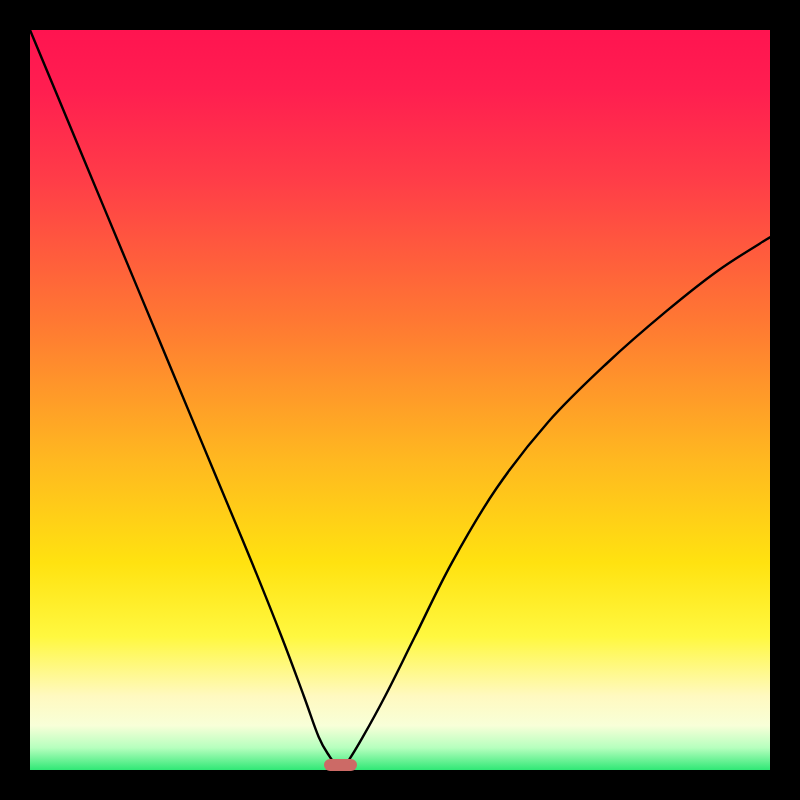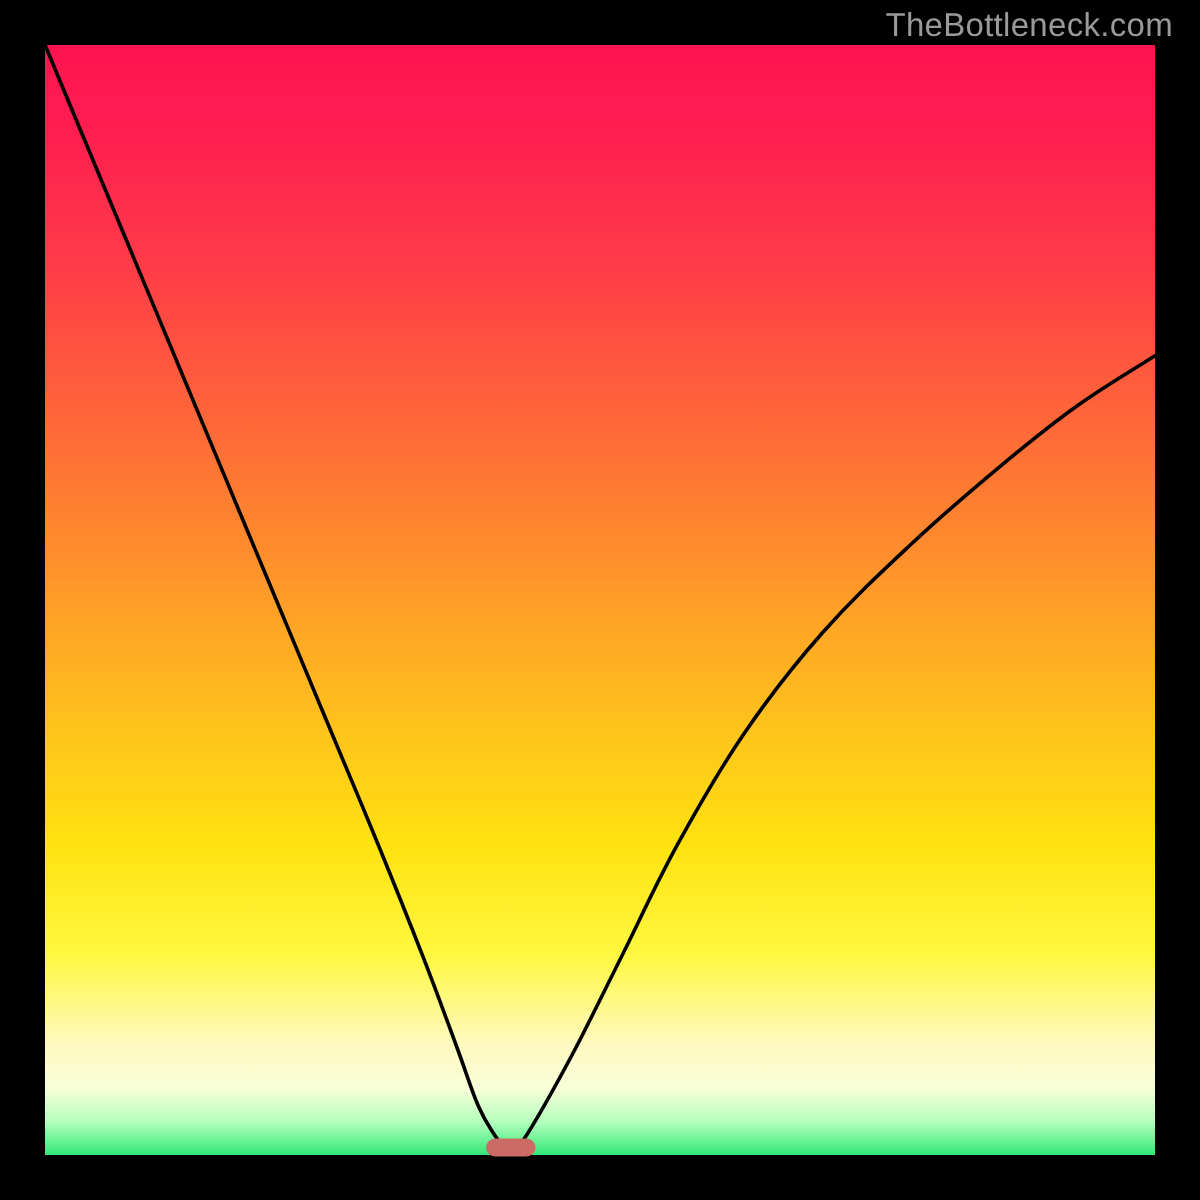--- a/index.html
+++ b/index.html
@@ -69,14 +69,13 @@
 
   <div class="plot-rect"></div>
 
   <svg class="curve-layer" viewBox="0 0 740 740" preserveAspectRatio="none">
     <path id="left-path" fill="none" stroke="#000" stroke-width="2.4" stroke-linecap="round" d="M 0 0 C 6.66 15.983999999999991 23.68 56.83199999999995 37 88.79999999999995 C 50.32 120.76799999999996 60.68 145.632 74 177.60000000000002 C 87.32 209.56800000000004 97.68 234.432 111 266.4 C 124.32 298.368 134.68 323.23199999999997 148 355.2 C 161.32 387.168 171.68 412.032 185 444 C 198.32 475.968 210.012 503.496 222 532.8 C 233.988 562.1039999999999 242.276 582.824 251.60000000000002 606.8 C 260.92400000000004 630.776 267.14 648.018 273.8 666 C 280.46000000000004 683.982 283.938 695.7776 288.6 706.7 C 293.26200000000006 717.6224000000001 296.37000000000006 721.352 299.70000000000005 726.68 C 303.03000000000003 732.0079999999999 305.102 733.9024 307.09999999999997 736.3 C 309.09799999999996 738.6976 310.134 739.334 310.8 740"></path>
     <path id="right-path" fill="none" stroke="#000" stroke-width="2.4" stroke-linecap="round" d="M 310.8 740 C 312.132 738.4016 314.204 737.114 318.2 731.12 C 322.19599999999997 725.126 326.34 718.4216 333 706.7 C 339.66 694.9784000000001 345.876 683.982 355.2 666 C 364.524 648.018 372.812 630.776 384.8 606.8 C 396.788 582.824 407.14799999999997 559.4399999999999 421.79999999999995 532.8 C 436.45199999999994 506.15999999999997 448.88399999999996 484.108 466.2 458.8 C 483.516 433.492 498.02 414.84400000000005 518 392.20000000000005 C 537.98 369.55600000000004 555.888 352.97999999999996 577.2 332.99999999999994 C 598.5120000000001 313.0199999999999 616.42 297.84999999999997 636.4 281.2 C 656.38 264.55 669.552 253.81999999999994 688.2 240.49999999999994 C 706.8480000000001 227.17999999999995 730.676 213.19400000000002 740 207.20000000000005"></path>
   </svg>
 
   <div id="min-marker" class="marker" style="left: 324.15px; width: 33.3px; top: 759px;"></div>
 
-  <div class="watermark">TheBottleneck.com</div>
 </div>
 
 </body></html>

